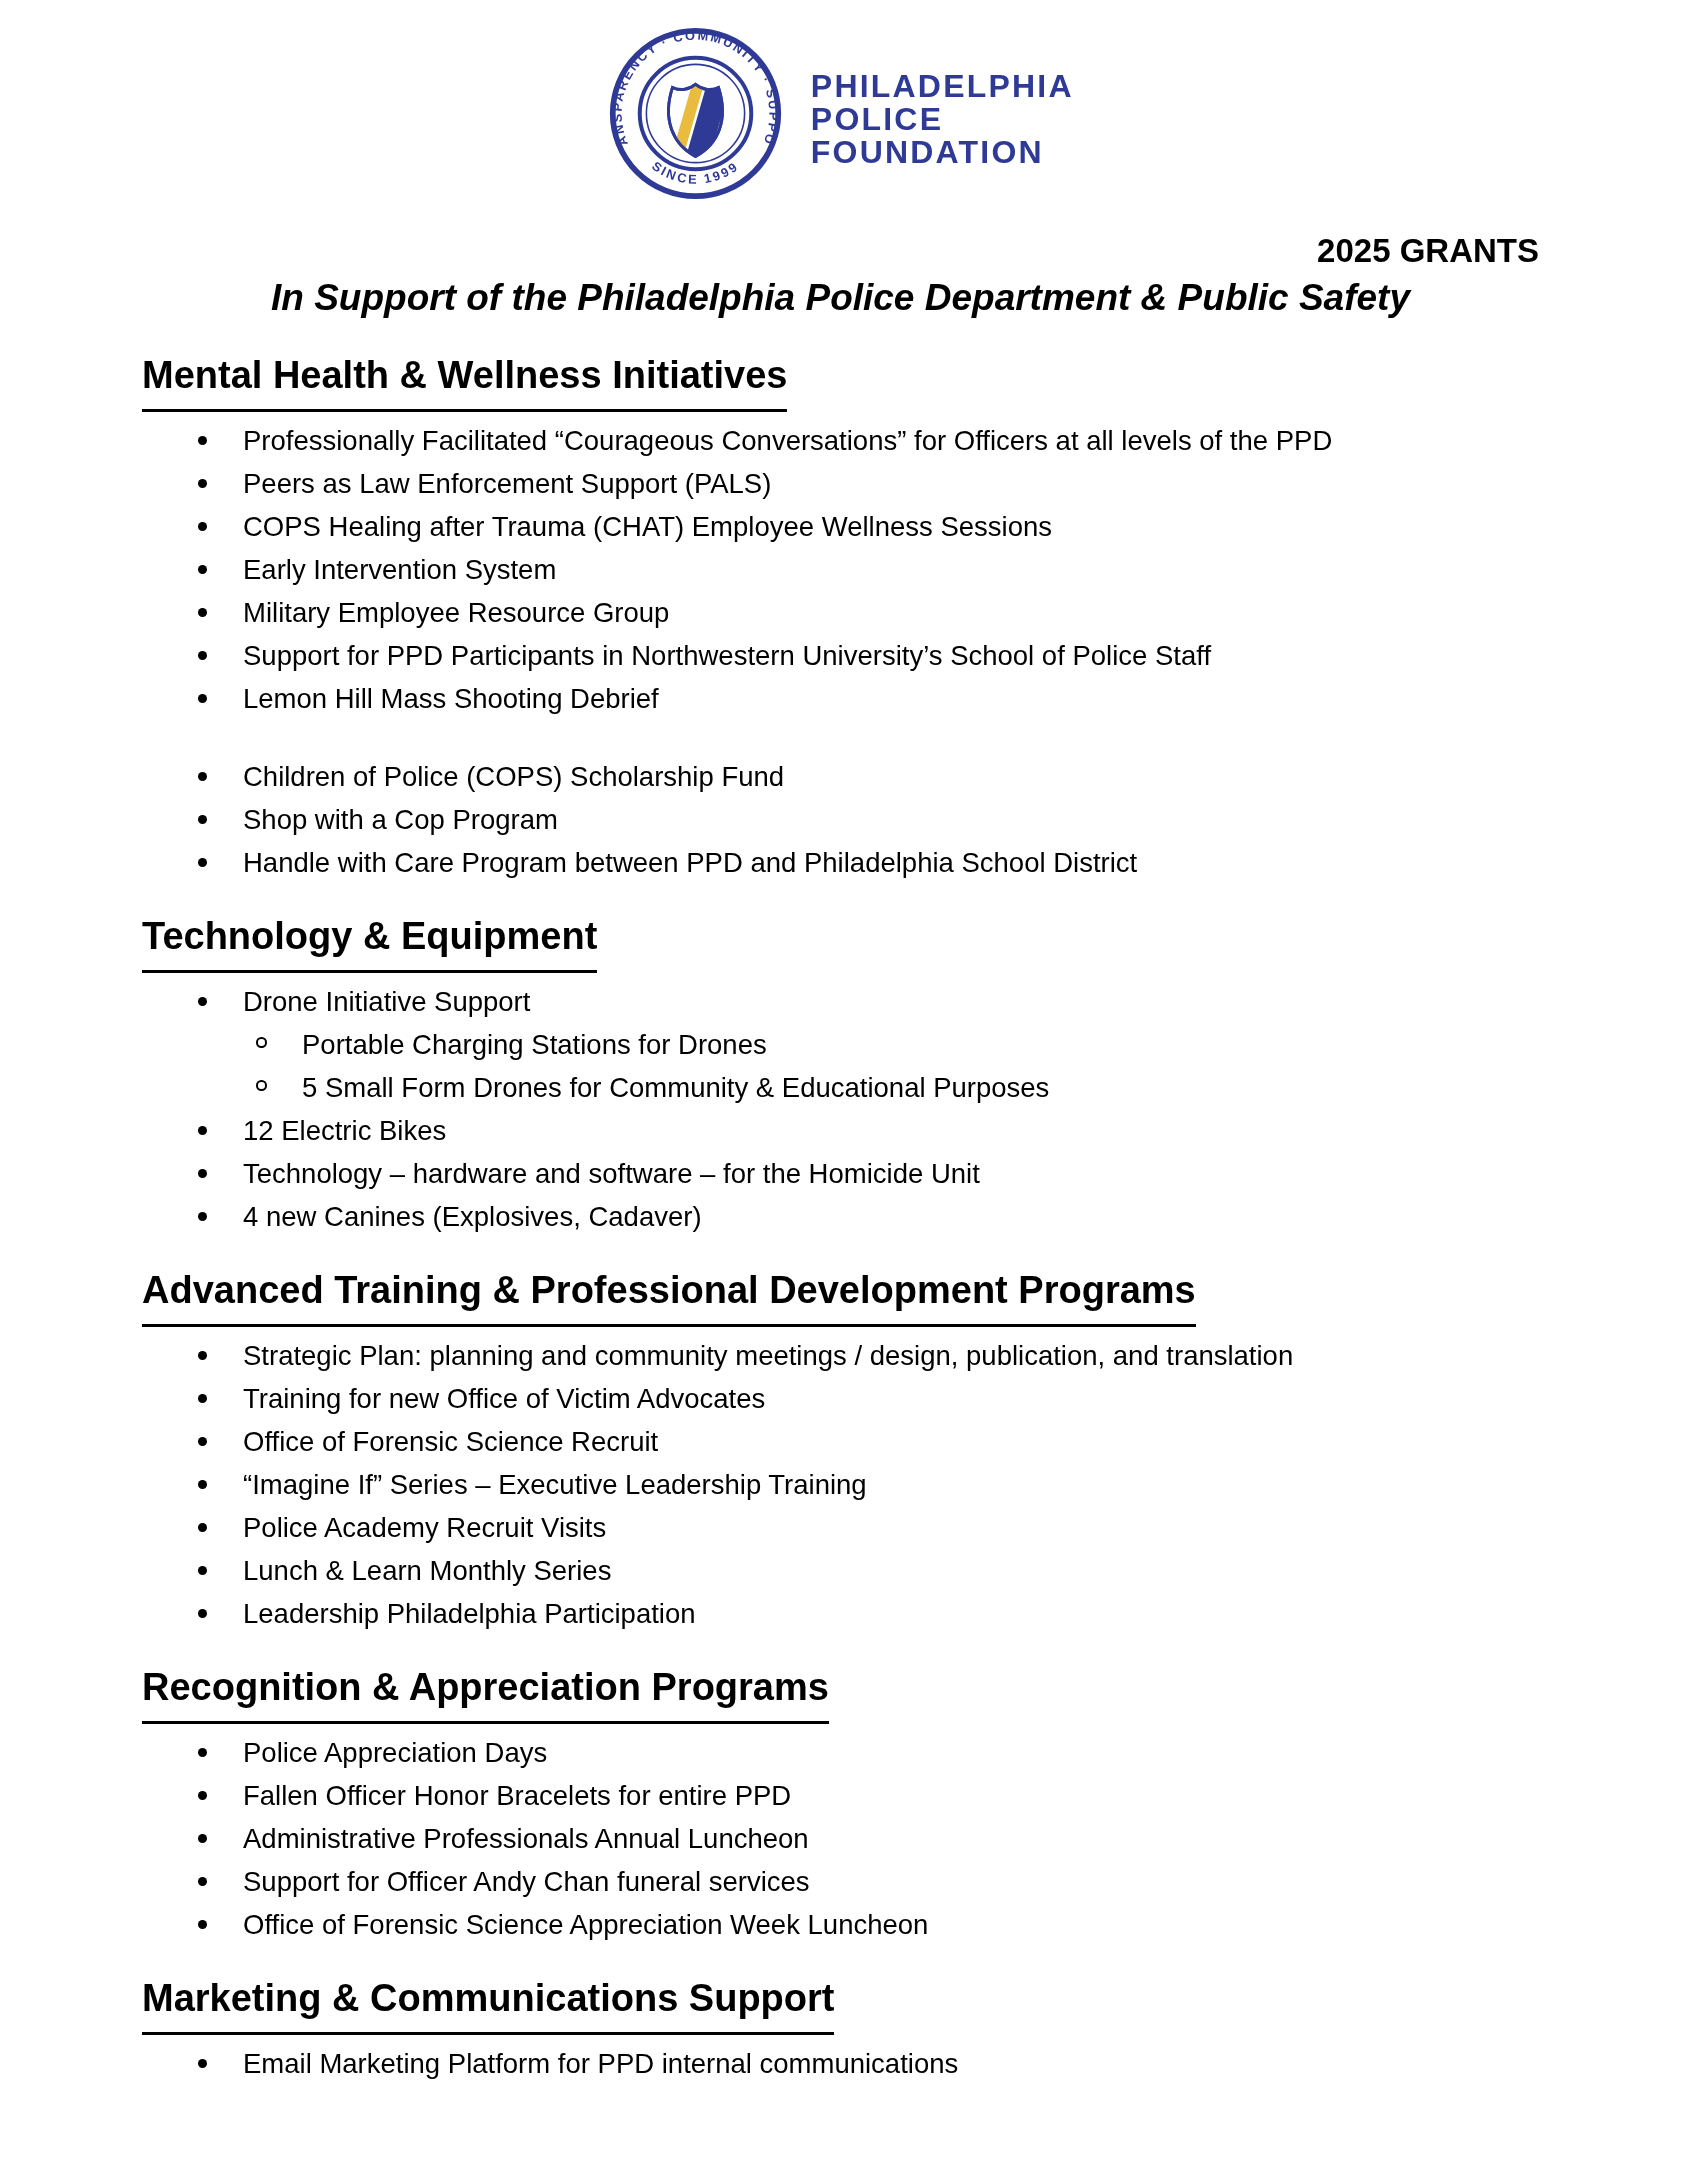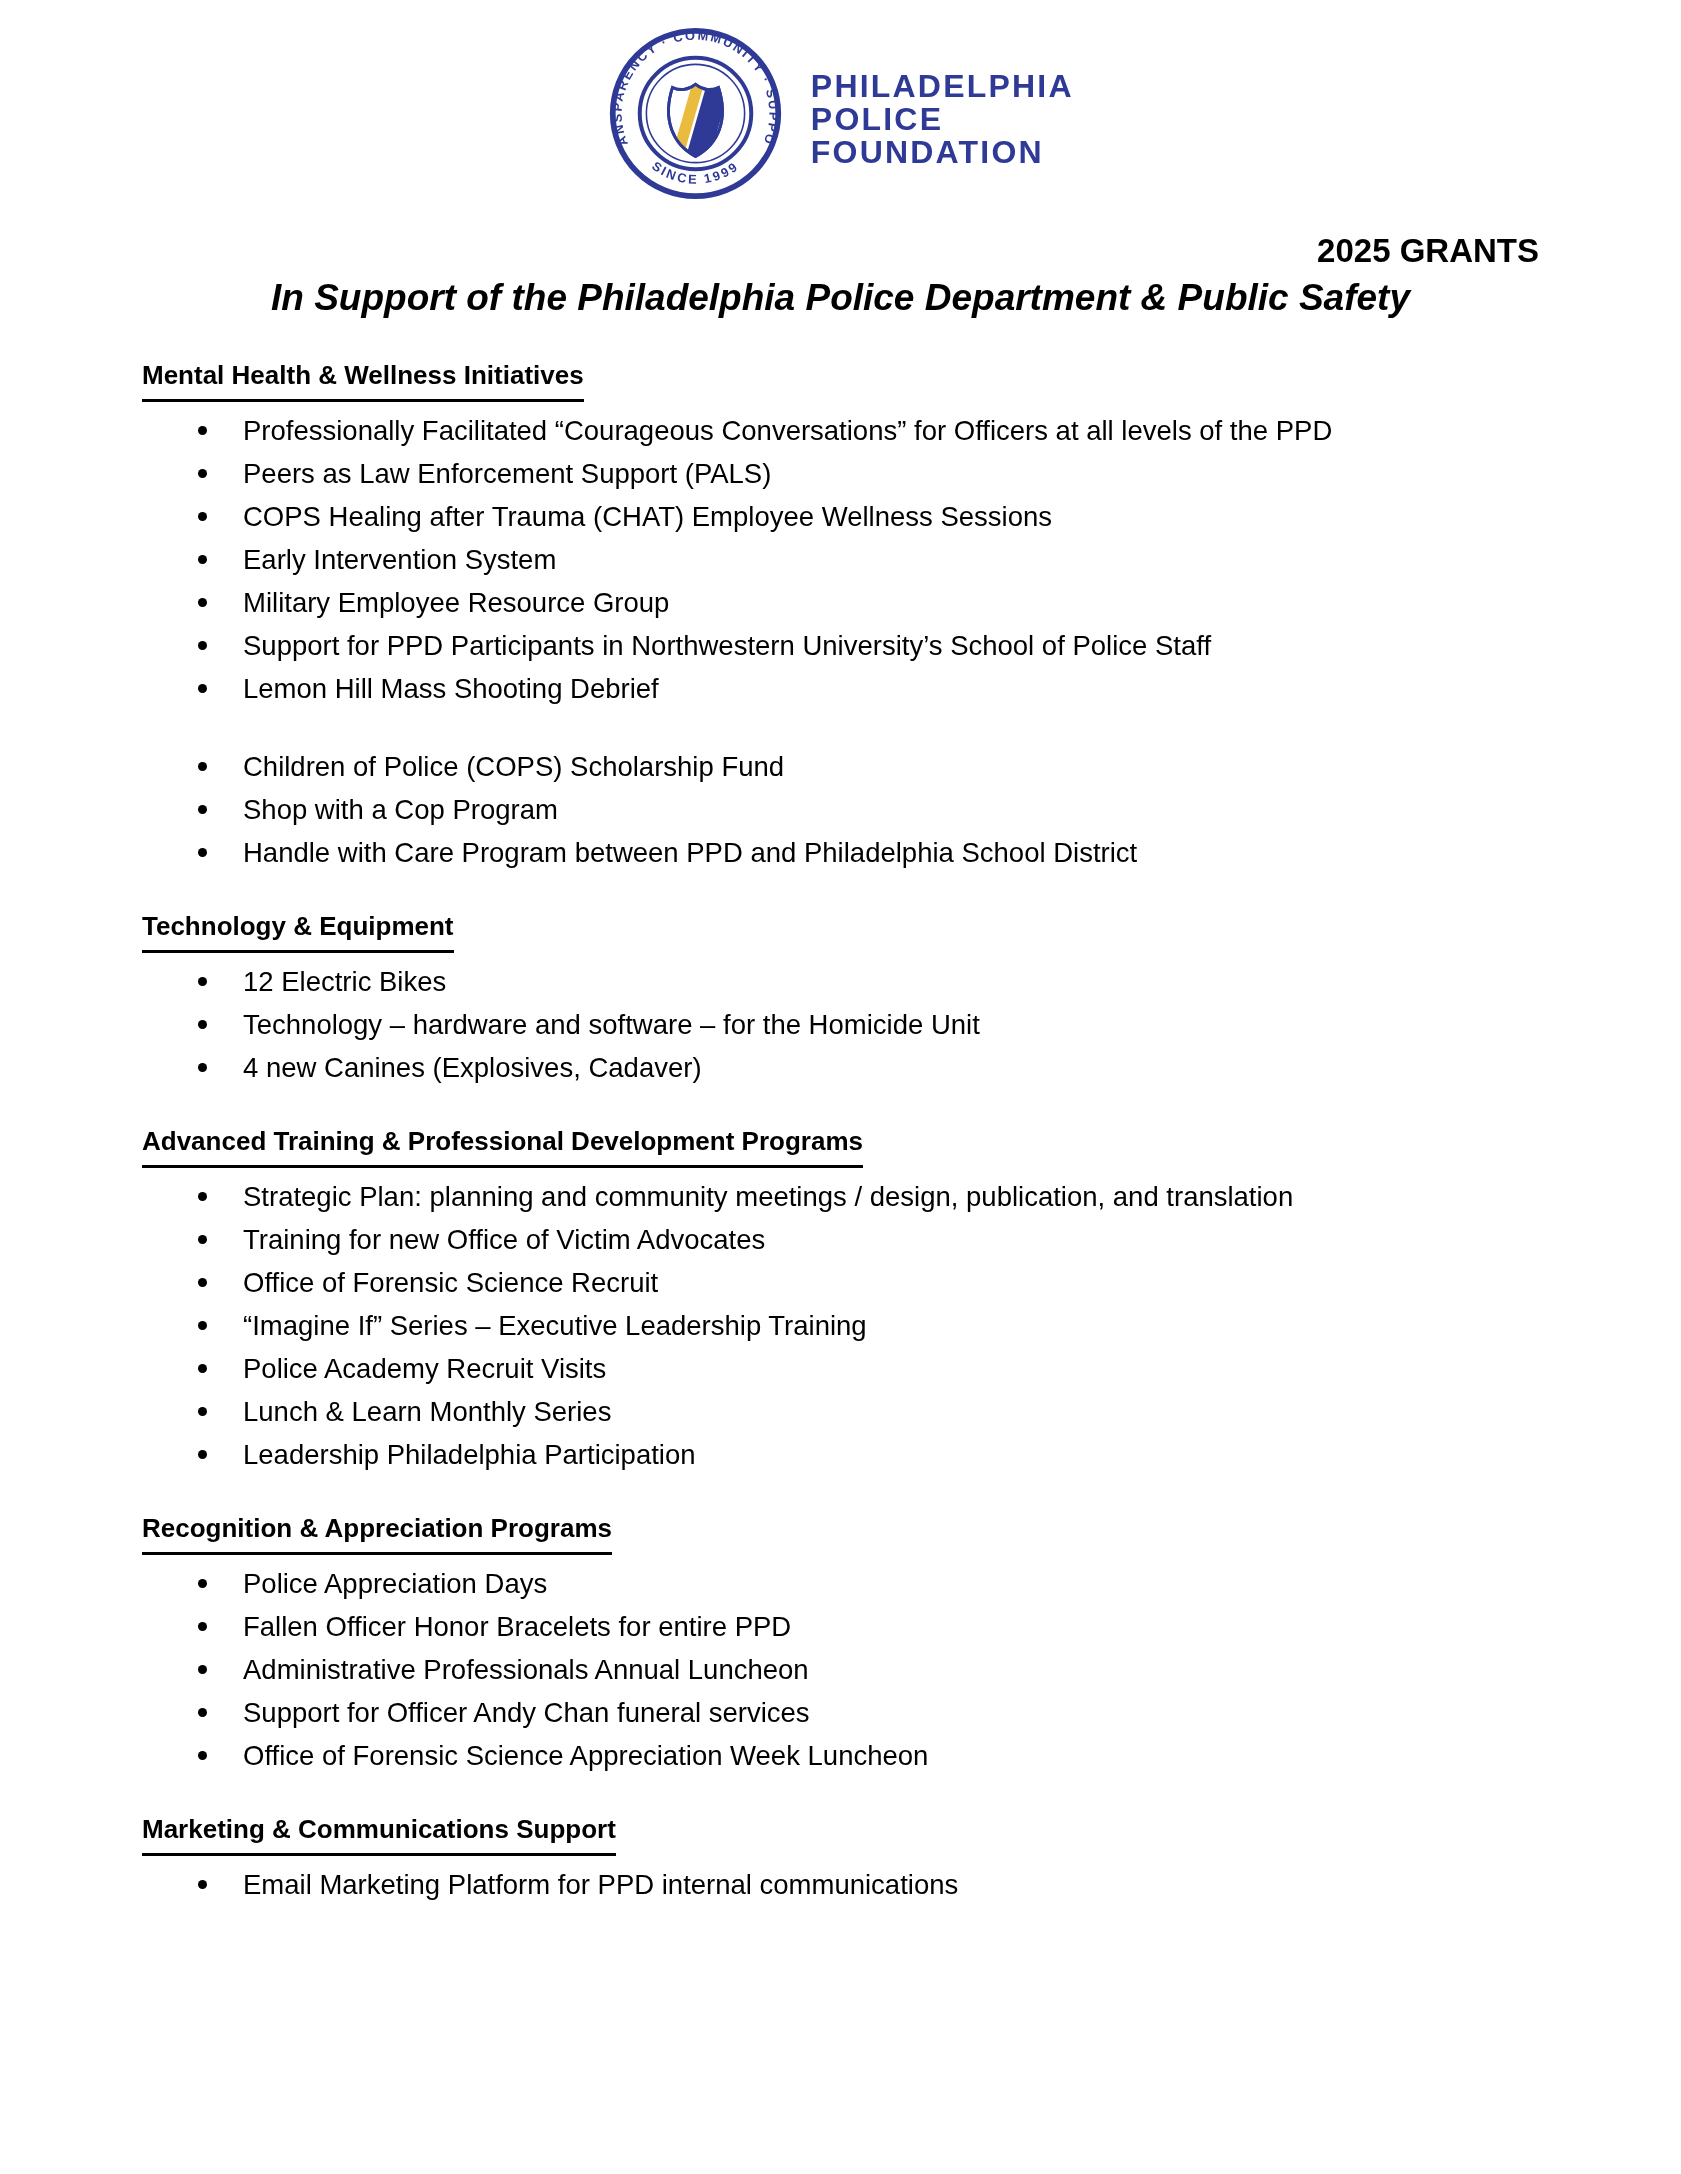--- a/index.html
+++ b/index.html
@@ -49,24 +49,24 @@
     line-height: 50px;
     margin: 1.8px 0 0 0;
   }
 
   
   .sections { margin-top: 3.5px; }
   .section { margin-top: 35px; }
   .section-heading {
     display: inline-block;
     font-weight: bold;
-    font-size: 26px;
+    font-size: 38px;
     line-height: 34px;
     border-bottom: 3.5px solid #000;
-    padding-bottom: 7px;
+    padding-bottom: 17px;
     margin: 0;
   }
   ul.bullets { list-style: none; margin: 7px 0 0 0; padding: 0; }
   li.bullet-item {
     position: relative;
     padding-left: 101px;
     font-size: 27.5px;
     line-height: 43px;
     min-height: 43px;
   }
@@ -158,20 +158,24 @@
           <li class="bullet-item"><span class="dot"></span><span>Military Employee Resource Group</span></li>
           <li class="bullet-item"><span class="dot"></span><span>Support for PPD Participants in Northwestern University’s School of Police Staff</span></li>
           <li class="bullet-item"><span class="dot"></span><span>Lemon Hill Mass Shooting Debrief</span></li>
         </ul></div>
       <div class="section"><ul class="bullets">
           <li class="bullet-item"><span class="dot"></span><span>Children of Police (COPS) Scholarship Fund</span></li>
           <li class="bullet-item"><span class="dot"></span><span>Shop with a Cop Program</span></li>
           <li class="bullet-item"><span class="dot"></span><span>Handle with Care Program between PPD and Philadelphia School District</span></li>
         </ul></div>
       <div class="section"><h3 class="section-heading">Technology &amp; Equipment</h3><ul class="bullets">
+          <li class="bullet-item"><span class="dot"></span><span>Drone Initiative Support</span><ul class="sub-bullets">
+              <li class="sub-bullet-item"><span class="circle"></span><span>Portable Charging Stations for Drones</span></li>
+              <li class="sub-bullet-item"><span class="circle"></span><span>5 Small Form Drones for Community &amp; Educational Purposes</span></li>
+            </ul></li>
           <li class="bullet-item"><span class="dot"></span><span>12 Electric Bikes</span></li>
           <li class="bullet-item"><span class="dot"></span><span>Technology – hardware and software – for the Homicide Unit</span></li>
           <li class="bullet-item"><span class="dot"></span><span>4 new Canines (Explosives, Cadaver)</span></li>
         </ul></div>
       <div class="section"><h3 class="section-heading">Advanced Training &amp; Professional Development Programs</h3><ul class="bullets">
           <li class="bullet-item"><span class="dot"></span><span>Strategic Plan: planning and community meetings / design, publication, and translation</span></li>
           <li class="bullet-item"><span class="dot"></span><span>Training for new Office of Victim Advocates</span></li>
           <li class="bullet-item"><span class="dot"></span><span>Office of Forensic Science Recruit</span></li>
           <li class="bullet-item"><span class="dot"></span><span>“Imagine If” Series – Executive Leadership Training</span></li>
           <li class="bullet-item"><span class="dot"></span><span>Police Academy Recruit Visits</span></li>

